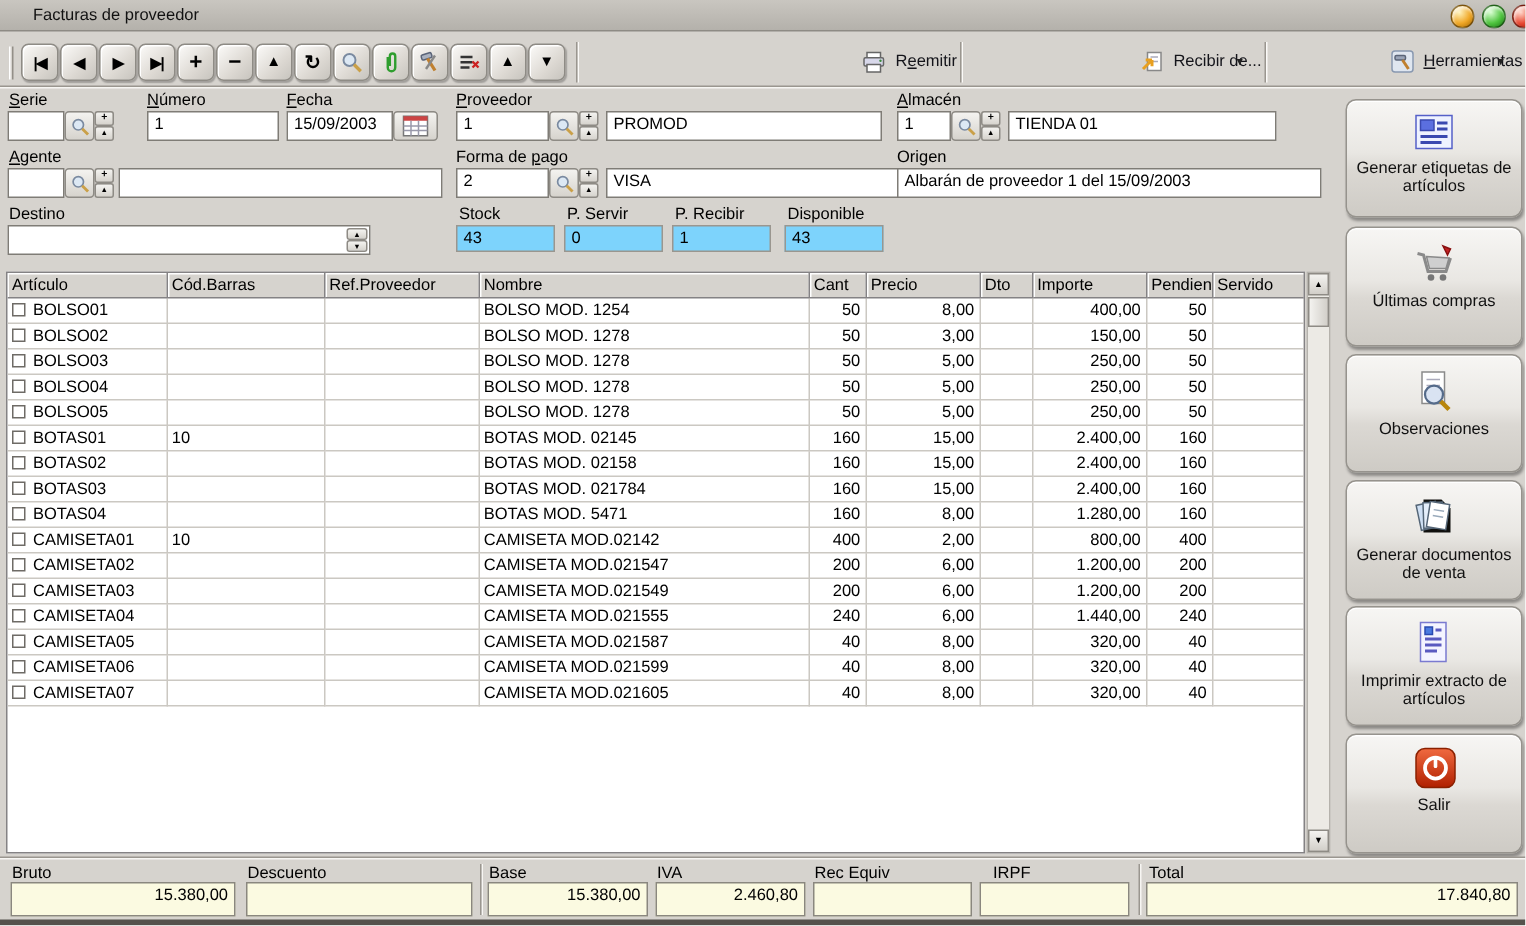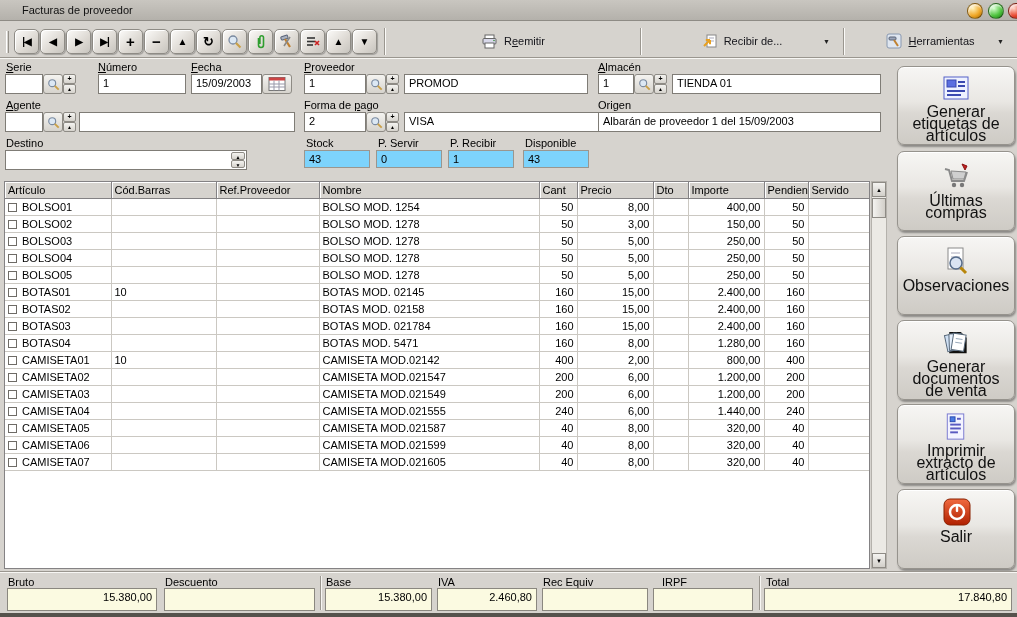--- a/index.html
+++ b/index.html
@@ -26,21 +26,21 @@
   .navkey{position:absolute;top:29px;width:25px;height:25px;border-radius:5px;
     background:linear-gradient(135deg,#fcfbf9 0%,#ddd9d3 60%,#c7c4be 100%);
     border:1px solid #8e8b85;box-shadow:inset 1px 1px 0 #fff,1px 1px 1px rgba(0,0,0,.25);
     display:flex;align-items:center;justify-content:center;font-weight:bold;font-size:10px;
     cursor:pointer;padding:0;}
   .navkey .g{letter-spacing:-1px;}
   .navkey.big{font-size:15px;}
   .tb-sep{position:absolute;top:28px;width:2px;height:27px;
     border-left:1px solid #9a968f;border-right:1px solid #fbfaf8;}
   .tb-big{position:absolute;top:26px;height:30px;display:flex;align-items:center;
-    justify-content:center;gap:6px;cursor:pointer;font-size:11px;color:#14141a;}
+    justify-content:flex-end;gap:6px;cursor:pointer;font-size:11px;color:#14141a;}
   .tb-big .dd{position:absolute;right:11px;top:12px;font-size:7px;color:#222;}
   
   .lbl{position:absolute;white-space:nowrap;}
   .field{position:absolute;height:20px;background:#fff;border:1px solid #7f7c76;
     padding:2px 4px 0 4px;white-space:nowrap;overflow:hidden;}
   .field.ro{background:#7dd3fc;border:1px solid #9a968f;height:18px;}
   .sq-btn{position:absolute;height:20px;background:linear-gradient(180deg,#f4f3f0,#d6d3cd);
     border:1px solid #8e8b85;border-radius:3px;display:flex;align-items:center;
     justify-content:center;cursor:pointer;padding:0;}
   .spinner{position:absolute;width:13px;height:20px;display:flex;flex-direction:column;}
@@ -68,21 +68,21 @@
   .sc-btn{position:absolute;left:0;width:14px;height:15px;
     background:linear-gradient(180deg,#f4f3f0,#d2cfc9);border:1px solid #8e8b85;
     display:flex;align-items:center;justify-content:center;font-size:7px;cursor:pointer;padding:0;}
   .sc-thumb{position:absolute;left:0;top:16px;width:14px;height:20px;
     background:linear-gradient(90deg,#f4f3f0,#d2cfc9);border:1px solid #8e8b85;cursor:grab;}
   
   .side-btn{position:absolute;left:897px;width:118px;border:1px solid #96938d;border-radius:7px;
     background:linear-gradient(180deg,#f7f6f4 0%,#e9e7e3 45%,#dbd8d3 60%,#cecbc5 100%);
     box-shadow:1px 2px 2px rgba(0,0,0,.35),inset 0 1px 0 #fff;
     display:flex;flex-direction:column;align-items:center;cursor:pointer;padding:7px 4px 2px 4px;}
-  .side-btn .cap{margin-top:2px;text-align:center;line-height:12px;font-size:16px;color:#111;}
+  .side-btn .cap{margin-top:2px;text-align:center;line-height:12px;font-size:11px;color:#111;}
   
   .totals-line{position:absolute;left:0;top:571px;width:1017px;height:2px;
     border-top:1px solid #9a968f;border-bottom:1px solid #f7f6f3;}
   .tot-field{position:absolute;top:588px;height:23px;background:#FBFAE1;
     border:1px solid #8a877f;padding:2px 4px 0 4px;text-align:right;overflow:hidden;white-space:nowrap;}
   .v-groove{position:absolute;top:576px;height:34px;width:2px;
     border-left:1px solid #9a968f;border-right:1px solid #f7f6f3;}
   .bottom-edge{position:absolute;left:0;top:613px;width:1017px;height:4px;background:#55524c;}
   u{text-decoration:underline;}
 </style>
@@ -243,21 +243,21 @@
   <button class="sq-btn" style="left:634px;top:74px;width:20px">
       <svg width="13" height="13" viewBox="0 0 15 15">
         <circle cx="6" cy="6" r="4" fill="#dce8f4" stroke="#7a8aa0" stroke-width="1.3"></circle>
         <line x1="9" y1="9" x2="13.5" y2="13.5" stroke="#caa048" stroke-width="2.2"></line>
       </svg>
     </button>
   <div class="spinner" style="left:654px;top:74px">
     <button class="spin-btn">+</button>
     <button class="spin-btn" style="font-size:5px">▲</button>
   </div>
-  <div class="field" style="left:672px;top:74px;width:209px">TIENDA 01</div>
+  <div class="field" style="left:672px;top:74px;width:179px">TIENDA 01</div>
 
   <div class="field" style="left:5px;top:112px;width:38px"></div>
   <button class="sq-btn" style="left:43px;top:112px;width:20px">
       <svg width="13" height="13" viewBox="0 0 15 15">
         <circle cx="6" cy="6" r="4" fill="#dce8f4" stroke="#7a8aa0" stroke-width="1.3"></circle>
         <line x1="9" y1="9" x2="13.5" y2="13.5" stroke="#caa048" stroke-width="2.2"></line>
       </svg>
     </button>
   <div class="spinner" style="left:63px;top:112px">
     <button class="spin-btn">+</button>

